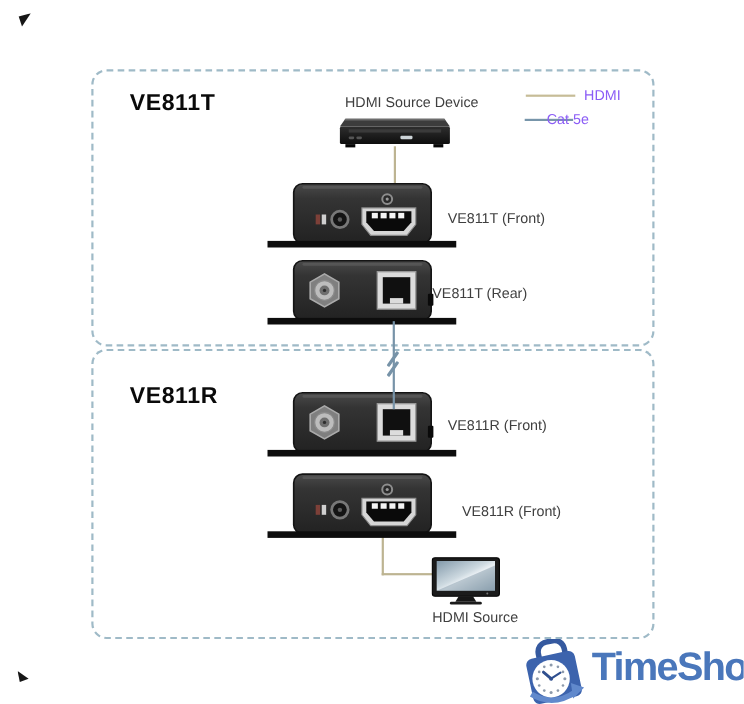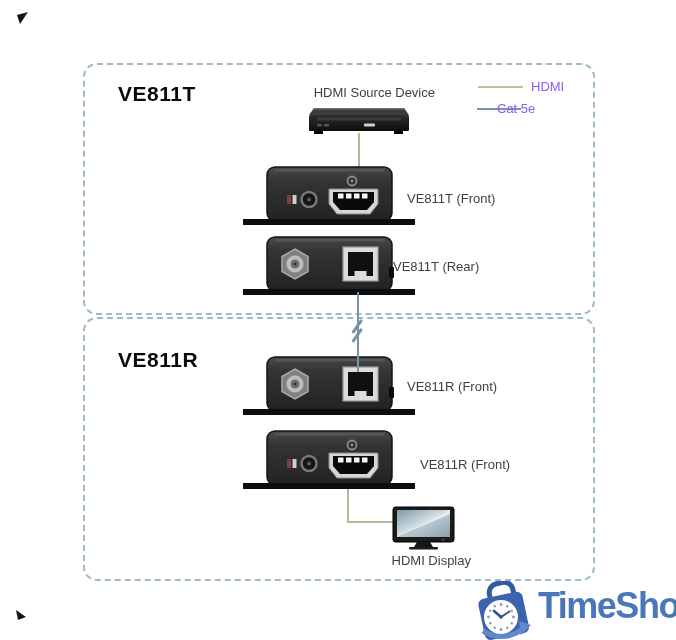--- a/index.html
+++ b/index.html
@@ -181,21 +181,21 @@
 <div class="cable" style="left:347px;top:521px;width:48px;height:2px"></div>
 
 <svg class="lineart" style="left:392px;top:506px" width="64" height="44" viewBox="0 0 64 44">
   <rect x="1" y="1" width="61" height="35" rx="2.5" fill="#1b1b1b" stroke="#000" stroke-width="1"></rect>
   <rect x="5" y="4" width="53" height="27" fill="url(#screenGrad)"></rect>
   <path d="M5 31 L58 8 L58 31 Z" fill="#7e94a5" opacity="0.45"></path>
   <circle cx="51" cy="33.6" r="0.9" fill="#777"></circle>
   <path d="M25 36 h13 l3 5 h-19 Z" fill="#161616"></path>
   <rect x="17" y="41" width="29" height="2.5" rx="1.2" fill="#1b1b1b"></rect>
 </svg>
-<div class="center-label" style="left:377px;top:553px;width:94px">HDMI Display</div>
+<div class="center-label" style="left:377px;top:553px;width:94px">HDMI Source</div>
 
 <svg class="abs" style="left:473px;top:581px;z-index:5" width="64" height="59" viewBox="0 0 64 59">
   <g transform="rotate(-12 30 34)">
     <rect x="21" y="2" width="24" height="22" rx="9" fill="none" stroke="#35599f" stroke-width="5"></rect>
     <rect x="8" y="14" width="45" height="42" rx="6" fill="#3c63ad"></rect>
   </g>
   <path d="M10 50 Q 30 62 50 48" stroke="#6189cc" stroke-width="5" fill="none"></path>
   <polygon points="46,40 58,44 48,54" fill="#6189cc"></polygon>
   <circle cx="28" cy="36" r="17" fill="#ffffff"></circle>
   <g fill="#8d9aab">

